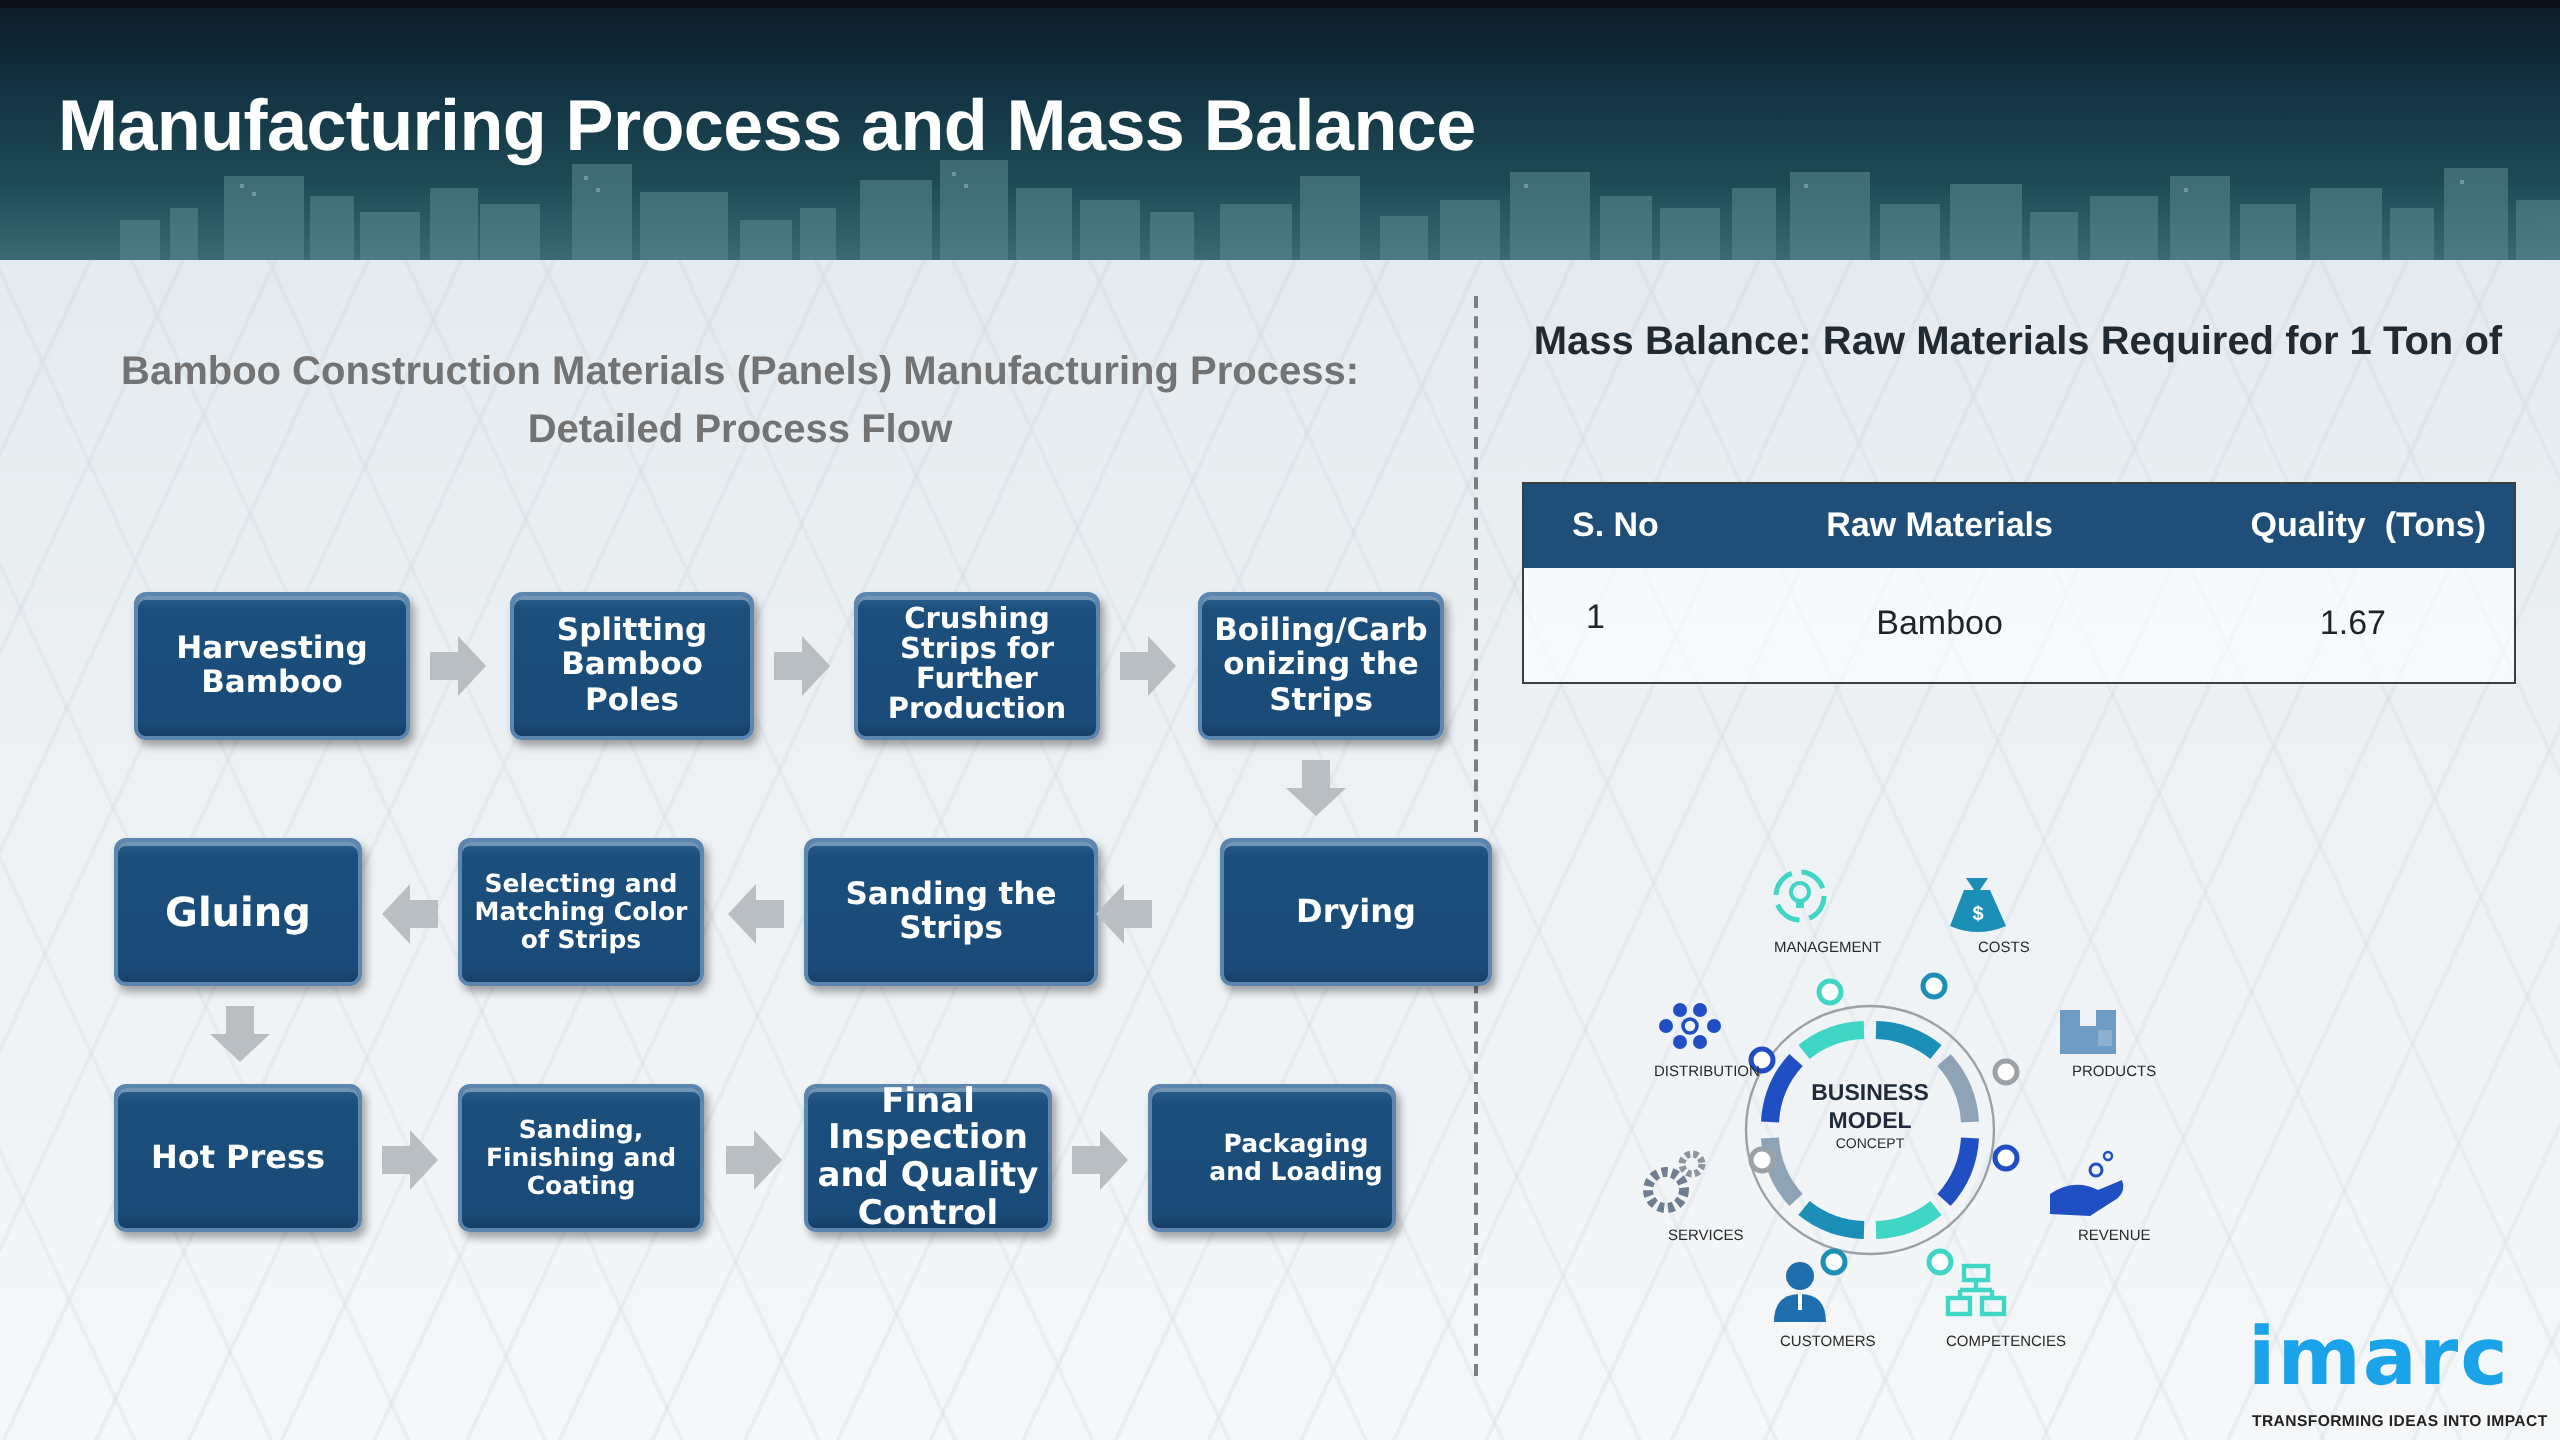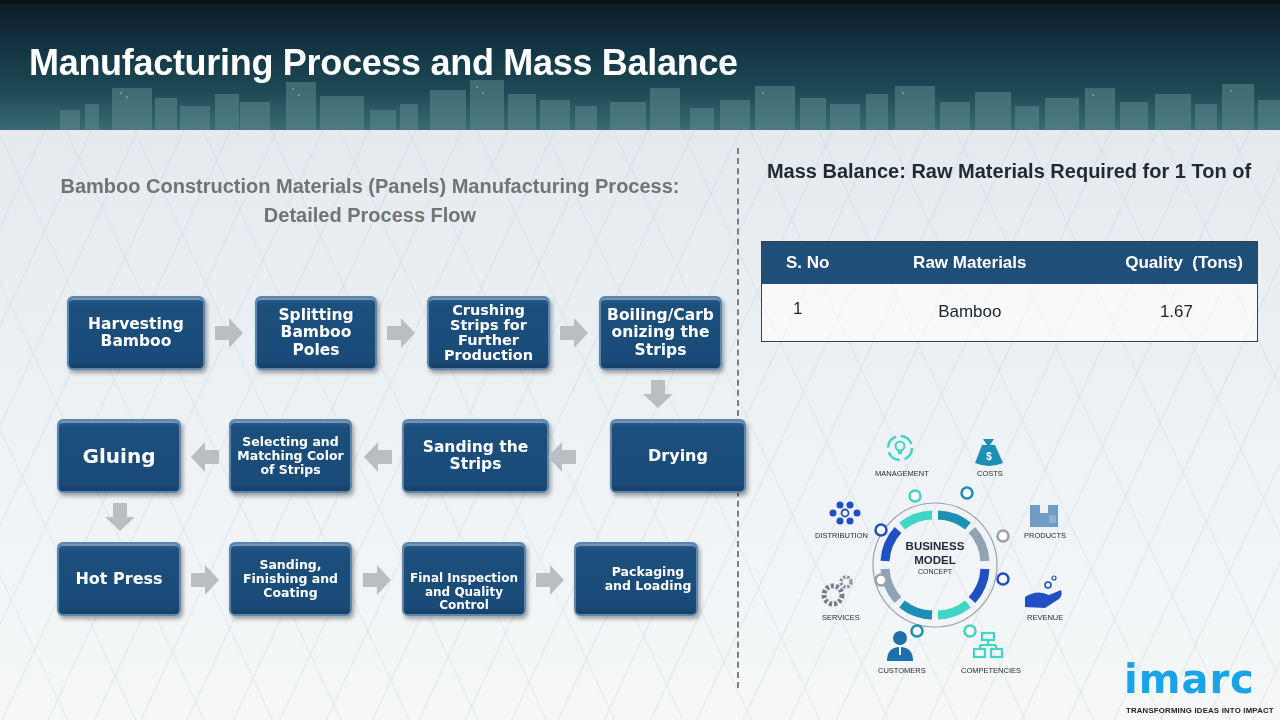--- a/index.html
+++ b/index.html
@@ -54,21 +54,21 @@
     position: absolute; left: 761px; top: 241px; width: 497px; border-collapse: collapse;
     background: rgba(255,255,255,0.6);
     border: 1px solid #3a3f44;
   }
   table.mb th {
     background: #1f4e79; color: #ffffff; font-size: 17px; font-weight: bold; height: 42px;
     font-family: "Liberation Sans", sans-serif;
   }
   table.mb td { height: 58px; font-size: 17px; color: #1f2328; text-align: center; }
   .bm { position: absolute; left: 805px; top: 425px; width: 270px; height: 255px; }
-  .bm-label { position: absolute; font-size: 7.5px; color: #2a2a2a; font-family: "Liberation Sans", sans-serif; }
+  .bm-label { position: absolute; font-size: 7.5px; color: #2a2a2a; font-family: "Liberation Sans", sans-serif; margin-left: 12px; }
   .logo { position: absolute; left: 1124px; top: 652px; width: 150px; height: 66px; }
   .logo-text { position:absolute; left:0; top:4px; font-family:"DejaVu Sans", sans-serif; font-weight:bold; font-size:40px; color:#1aa3e8; letter-spacing:1px; }
   .logo-tag { position:absolute; left:2px; top:54px; font-size:7.8px; font-weight:bold; color:#222; letter-spacing:0.2px; white-space:nowrap; }
 </style>
 </head>
 <body>
 
 <div class="header">
   <div class="topline"></div>
   <svg class="skyline" viewBox="0 0 1280 50" preserveAspectRatio="none">
@@ -159,21 +159,21 @@
 <div class="step" style="left:57px;top:419px;width:124px;height:74px;font-size:20px;">
   <span>Gluing</span>
 </div>
 
 <div class="step" style="left:57px;top:542px;width:124px;height:74px;font-size:16px;">
   <span>Hot Press</span>
 </div>
 <div class="step" style="left:229px;top:542px;width:123px;height:74px;font-size:12.5px;">
   <span>Sanding, Finishing and Coating</span>
 </div>
-<div class="step" style="left:402px;top:542px;width:124px;height:74px;font-size:12px;align-items:flex-end;">
+<div class="step" style="left:402px;top:542px;width:124px;height:74px;font-size:17px;">
   <span>Final Inspection and Quality Control</span>
 </div>
 <div class="step" style="left:574px;top:542px;width:124px;height:74px;font-size:12.5px;padding-left:28px;">
   <span>Packaging and Loading</span>
 </div>
 
 <svg class="arrow" style="left:215px;top:318px;" width="28" height="30" viewBox="0 0 28 30">
     <path d="M0 8 H14 V0 L28 15 L14 30 V22 H0 Z" fill="#b9bec3"></path>
   </svg>
 <svg class="arrow" style="left:387px;top:318px;" width="28" height="30" viewBox="0 0 28 30">

